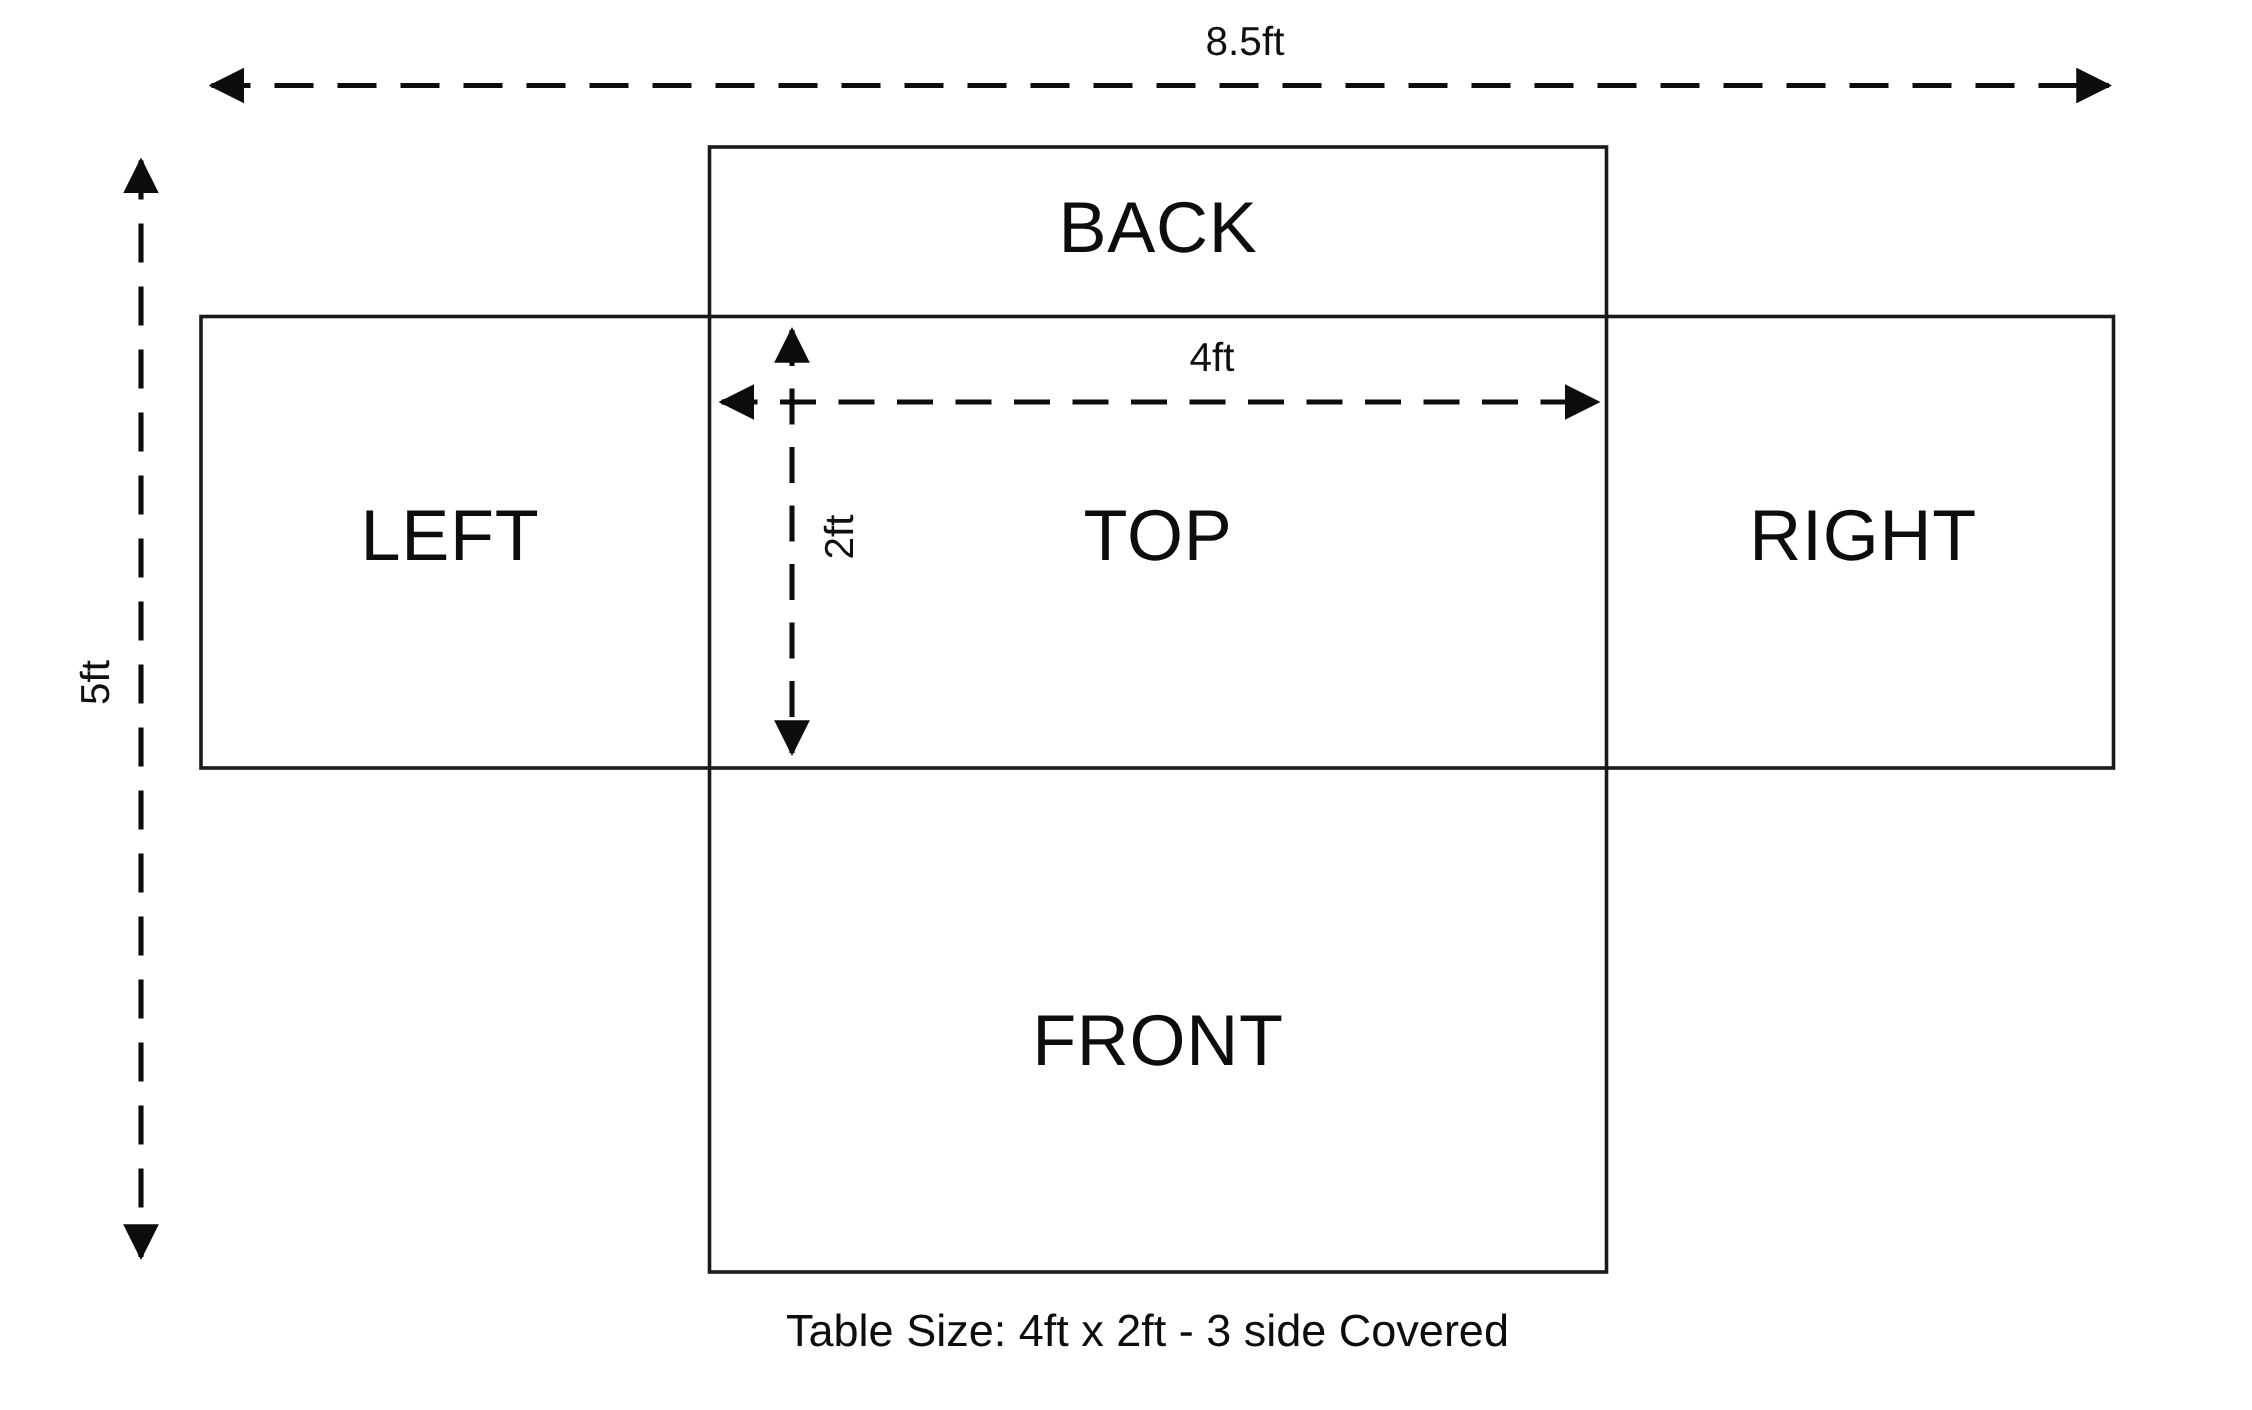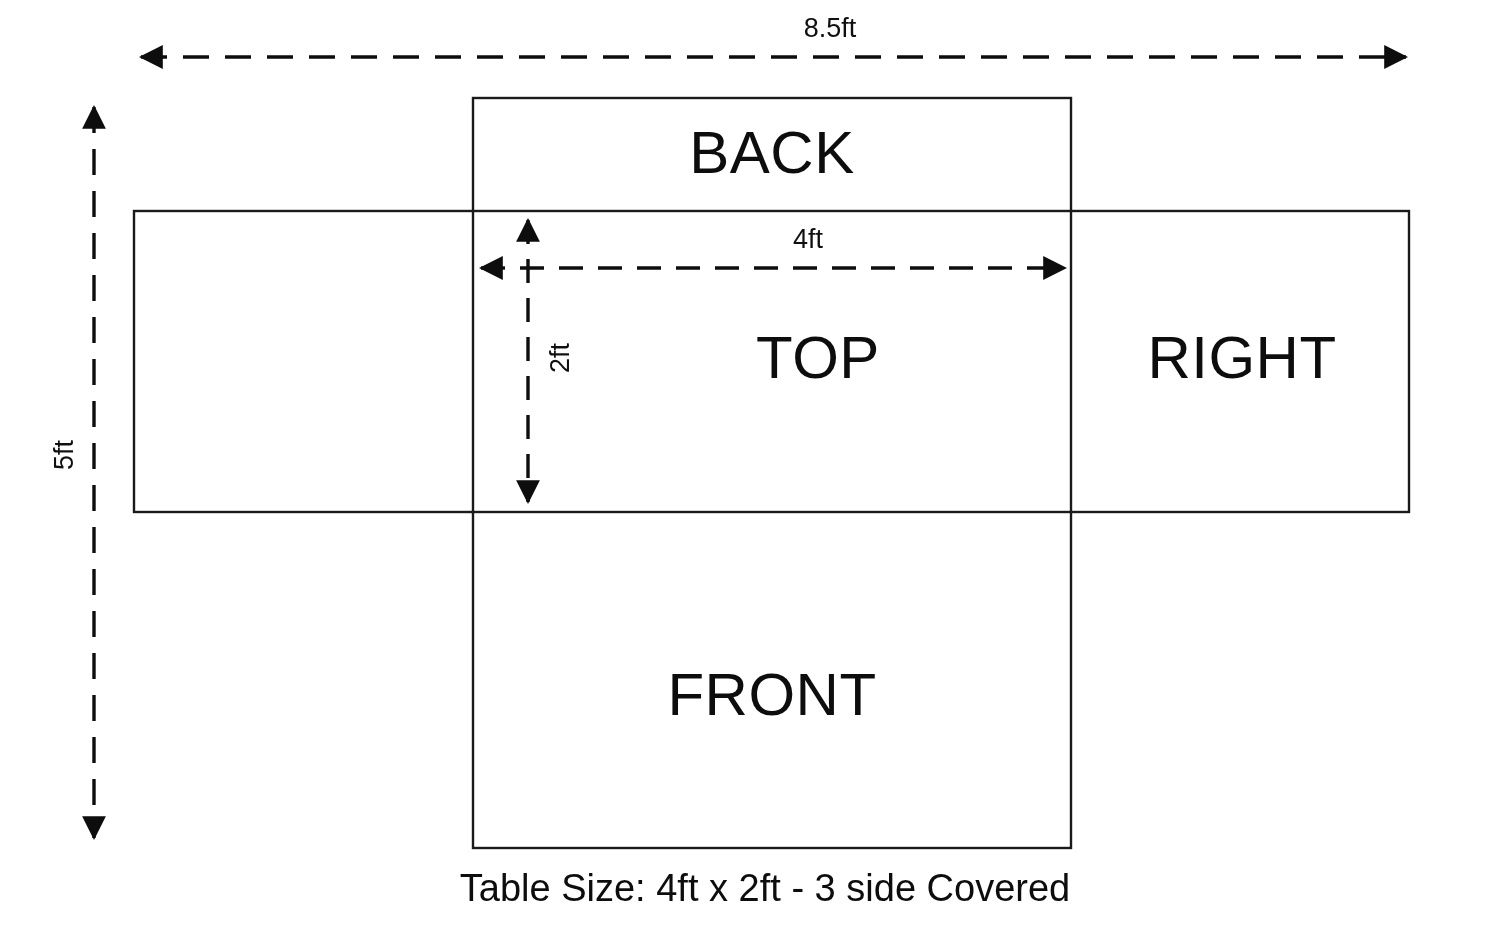--- a/index.html
+++ b/index.html
@@ -21,21 +21,21 @@
   }
   #stage svg {
     position: absolute;
     top: 0;
     left: 0;
   }
   .panel-label {
     position: absolute;
     font-family: "Liberation Sans", sans-serif;
     font-weight: 400;
-    font-size: 60px;
+    font-size: 48px;
     line-height: 1;
     color: #0d0d0d;
     letter-spacing: 0.5px;
     white-space: nowrap;
     transform: translate(-50%, -50%);
   }
   .dim-label {
     position: absolute;
     font-family: "Liberation Sans", sans-serif;
     font-weight: 400;
@@ -47,21 +47,21 @@
     padding: 0 6px;
     transform: translate(-50%, -50%);
   }
   .dim-label.vertical {
     transform: translate(-50%, -50%) rotate(-90deg);
   }
   .caption {
     position: absolute;
     font-family: "Liberation Sans", sans-serif;
     font-weight: 400;
-    font-size: 38px;
+    font-size: 30px;
     line-height: 1;
     color: #0d0d0d;
     white-space: nowrap;
     transform: translate(-50%, -50%);
   }
 </style>
 </head>
 <body>
 
 <div id="stage">
@@ -97,22 +97,23 @@
     </g>
 
     <g>
       <line x1="528" y1="220" x2="528" y2="502" stroke="#0d0d0d" stroke-width="3.4" stroke-dasharray="24 15" marker-start="url(#arrowStart)" marker-end="url(#arrowEnd)"></line>
     </g>
 
   </svg>
 
   <div class="panel-label" style="left:772px; top:153px;">BACK</div>
 
+  <div class="panel-label" style="left:300px; top:358px;">LEFT</div>
 
-  <div class="panel-label" style="left:772px; top:358px;margin-left:46px;">TOP</div>
+  <div class="panel-label" style="left:772px; top:358px;">TOP</div>
 
   <div class="panel-label" style="left:1242px; top:358px;">RIGHT</div>
 
   <div class="panel-label" style="left:772px; top:695px;">FRONT</div>
 
   <div class="dim-label" style="left:830px; top:28px;">8.5ft</div>
 
   <div class="dim-label vertical" style="left:64px; top:455px;">5ft</div>
 
   <div class="dim-label" style="left:808px; top:239px;">4ft</div>

